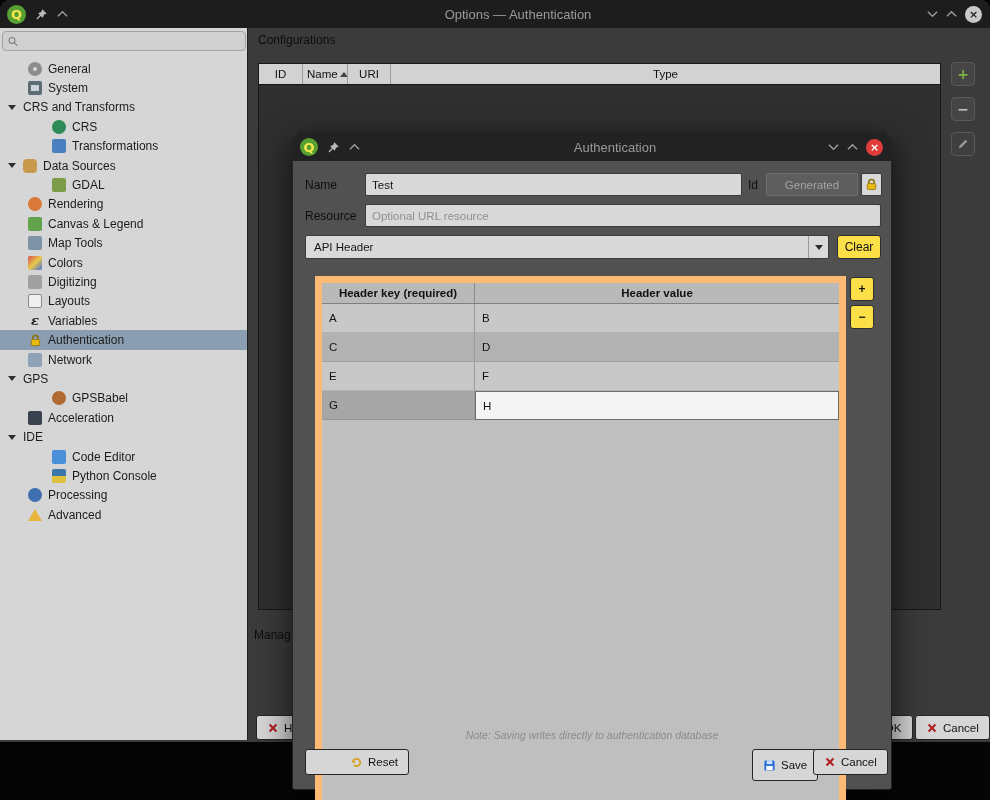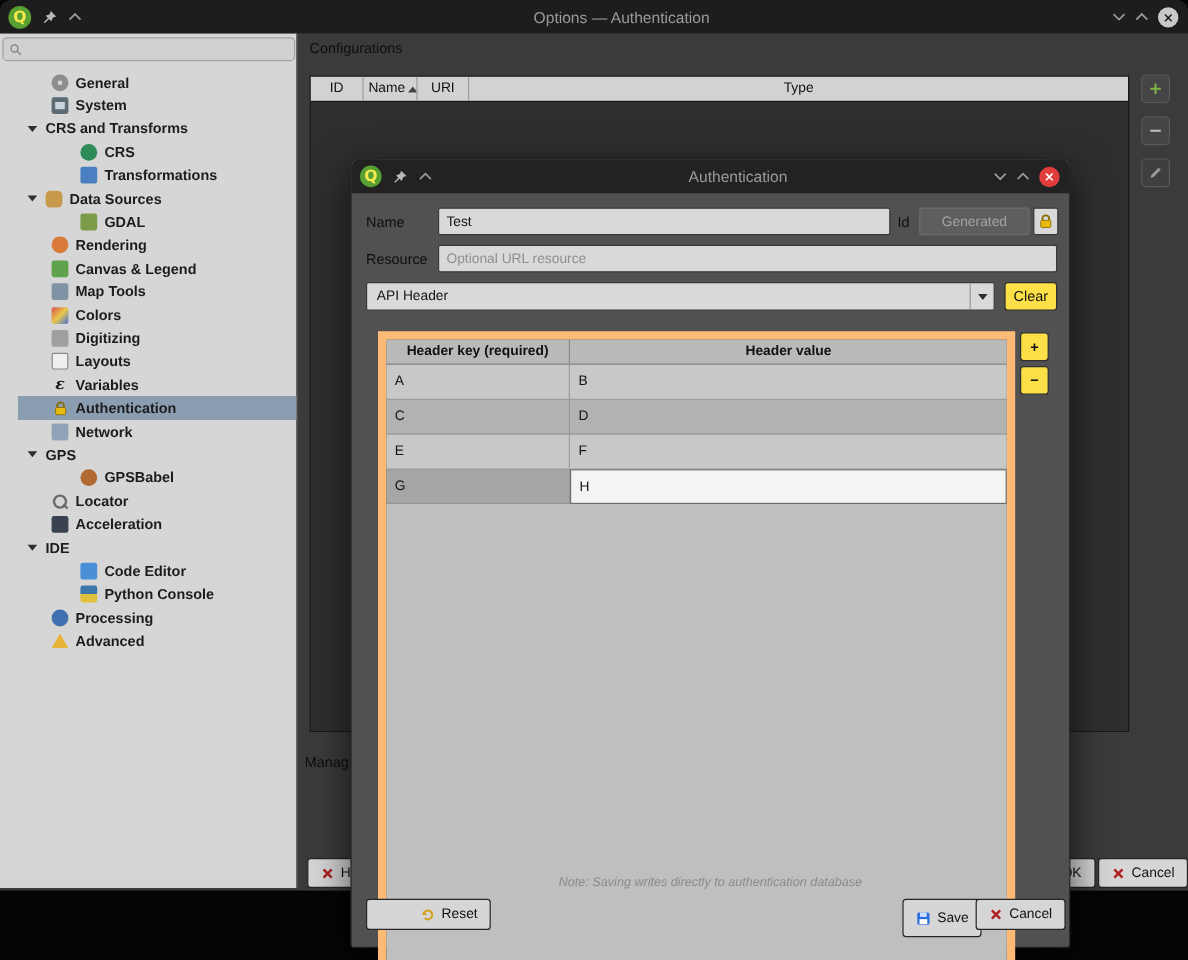--- a/index.html
+++ b/index.html
@@ -25,21 +25,21 @@
   .close-circle.red { background: #e03c3c; color: #fff; }
 
   
   #sidebar { position: absolute; left: 0; top: 28px; width: 248px; height: 712px;
     background: #d6d6d6; border-right: 1px solid #1f1f1f; }
   .searchbox { position: absolute; left: 2px; top: 3px; width: 244px; height: 20px;
     background: #d0d0d0; border: 1px solid #a2a2a2; border-radius: 4px;
     display: flex; align-items: center; padding: 0 5px; gap: 4px; }
   .searchbox input { border: 0; background: transparent; outline: none; width: 100%;
     font-size: 11px; color: #333; font-family: "Liberation Sans", sans-serif; }
-  #tree { position: absolute; left: 15px; top: 31px; right: 0; font-weight: bold; }
+  #tree { position: absolute; left: 0; top: 31px; right: 0; }
   .trow { display: flex; align-items: center; height: 19.4px; padding-left: 28px;
     font-size: 12px; color: #1c1c1c; cursor: default; white-space: nowrap; }
   .trow.g { padding-left: 8px; }
   .trow.c { padding-left: 52px; }
   .trow.sel { background: #8b9db0; }
   .exp { width: 0; height: 0; border-left: 4px solid transparent;
     border-right: 4px solid transparent; border-top: 5px solid #2e2e2e;
     margin-right: 7px; flex: none; }
   .ti { width: 14px; height: 14px; margin-right: 6px; border-radius: 2px; flex: none;
     display: flex; align-items: center; justify-content: center; position: relative; }
@@ -258,24 +258,20 @@
         </div>
       <div class="trow g">
           <span class="exp"></span>
           <span>GPS</span>
         </div>
       <div class="trow c">
           <span class="ti ti-gpsbabel"></span>
           <span>GPSBabel</span>
         </div>
       <div class="trow">
-          <span class="ti ti-locator"></span>
-          <span>Locator</span>
-        </div>
-      <div class="trow">
           <span class="ti ti-accel"></span>
           <span>Acceleration</span>
         </div>
       <div class="trow g">
           <span class="exp"></span>
           <span>IDE</span>
         </div>
       <div class="trow c">
           <span class="ti ti-code"></span>
           <span>Code Editor</span>

